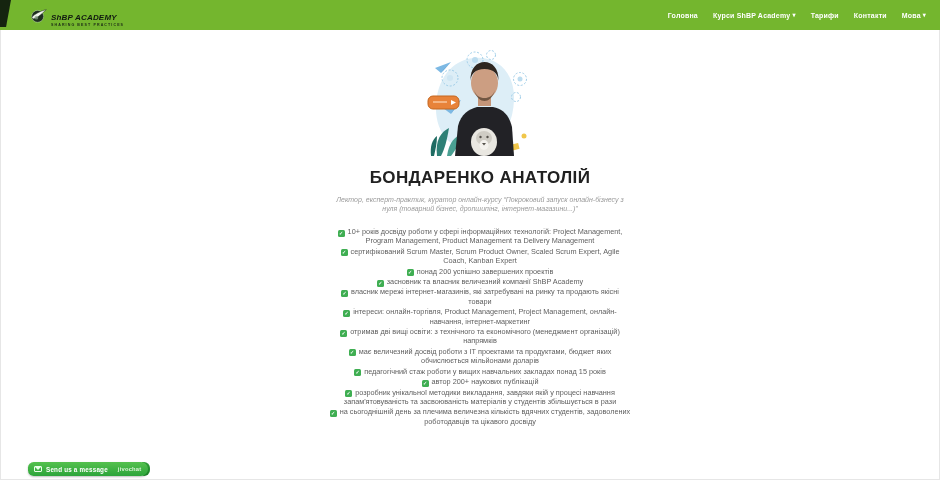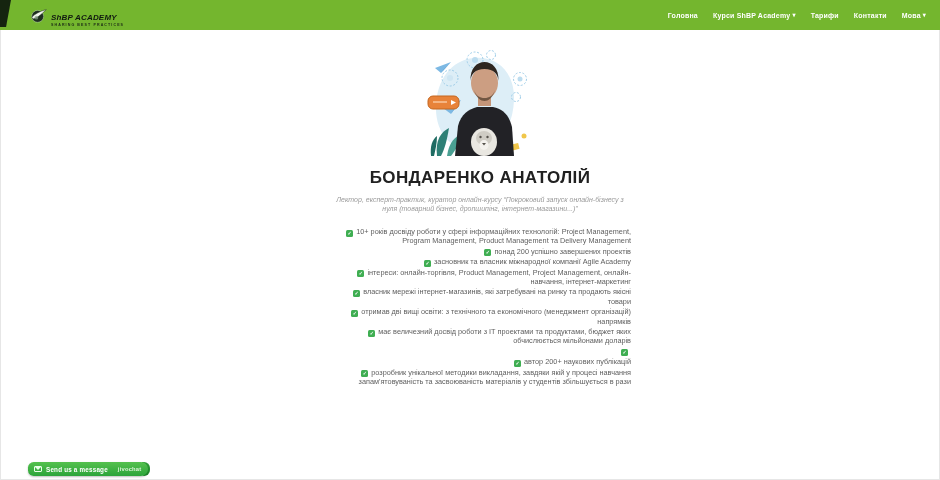--- a/index.html
+++ b/index.html
@@ -70,21 +70,21 @@
     width:300px;
     font-size:7px;
     font-style:italic;
     color:var(--subtitle_text);
     line-height:9px;
   }
 
   .checklist {
     width:302px;
     margin:14px auto 8px auto;
-    text-align:right;
+    text-align:center;
     list-style:none;
   }
   .check-item {
     font-size:7.3px;
     line-height:9.4px;
     color:var(--body_text);
     margin-bottom:1px;
   }
   .check-badge {
     display:inline-flex;
@@ -247,43 +247,45 @@
     </svg>
   </div>
 
   <div class="profile-name">БОНДАРЕНКО АНАТОЛІЙ</div>
   <div class="profile-subtitle">Лектор, експерт-практик, куратор онлайн-курсу “Покроковий запуск онлайн-бізнесу з нуля (товарний бізнес, дропшипінг, інтернет-магазини...)”</div>
 
   <ul class="checklist">
 
       <li class="check-item"><span class="check-badge"></span><span>10+ років досвіду роботи у сфері інформаційних технологій: Project Management, Program Management, Product Management та Delivery Management</span></li>
 
+      <li class="check-item"><span class="check-badge"></span><span>сертифікований Scrum Master, Scrum Product Owner, Scaled Scrum Expert, Agile Coach, Kanban Expert</span></li>
 
       <li class="check-item"><span class="check-badge"></span><span>понад 200 успішно завершених проектів</span></li>
 
 
-      <li class="check-item"><span class="check-badge"></span><span>засновник та власник міжнародної компанії Agile Academy</span></li>
+      <li class="check-item"><span class="check-badge"></span><span>засновник та власник величезний компанії ShBP Academy</span></li>
+
+      <li class="check-item"><span class="check-badge"></span><span>власник мережі інтернет-магазинів, які затребувані на ринку та продають якісні товари</span></li>
 
       <li class="check-item"><span class="check-badge"></span><span>інтереси: онлайн-торгівля, Product Management, Project Management, онлайн-навчання, інтернет-маркетинг</span></li>
 
-      <li class="check-item"><span class="check-badge"></span><span>власник мережі інтернет-магазинів, які затребувані на ринку та продають якісні товари</span></li>
-
       <li class="check-item"><span class="check-badge"></span><span>отримав дві вищі освіти: з технічного та економічного (менеджмент організацій) напрямків</span></li>
 
       <li class="check-item"><span class="check-badge"></span><span>має величезний досвід роботи з ІТ проектами та продуктами, бюджет яких обчислюється мільйонами доларів</span></li>
 
 
 
 
-      <li class="check-item"><span class="check-badge"></span></li>
+      <li class="check-item"><span class="check-badge"></span><span>педагогічний стаж роботи у вищих навчальних закладах понад 15 років</span></li>
 
       <li class="check-item"><span class="check-badge"></span><span>автор 200+ наукових публікацій</span></li>
 
       <li class="check-item"><span class="check-badge"></span><span>розробник унікальної методики викладання, завдяки якій у процесі навчання запам'ятовуваність та засвоюваність матеріалів у студентів збільшується в рази</span></li>
 
+      <li class="check-item"><span class="check-badge"></span><span>на сьогоднішній день за плечима величезна кількість вдячних студентів, задоволених роботодавців та цікавого досвіду</span></li>
     </ul>
 </div>
 
 <div class="chat-widget">
   <span class="chat-tail"></span>
   <span class="chat-env"></span>
   <span class="chat-msg">Send us a message</span>
   <span class="chat-brand">jivochat</span>
 </div>
 

